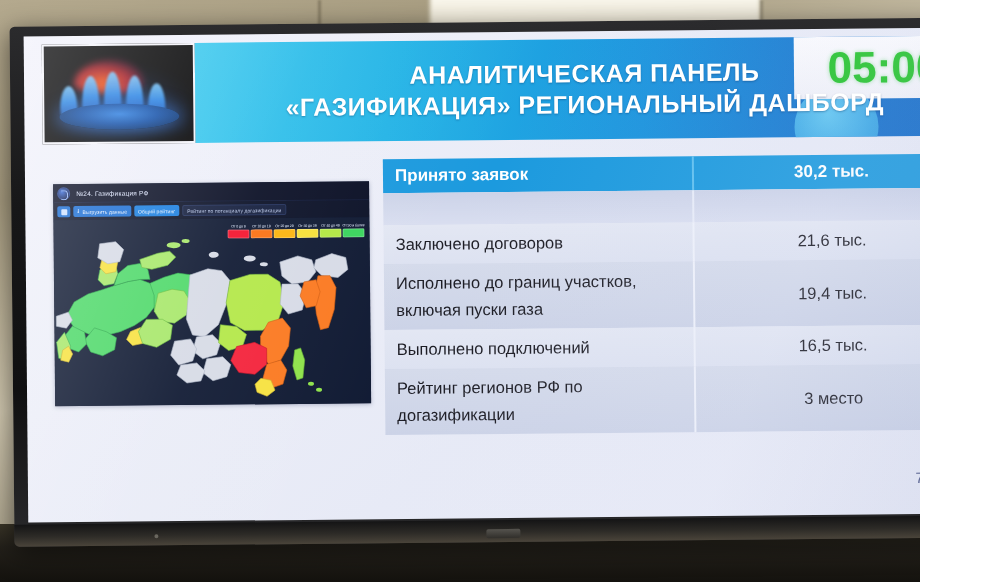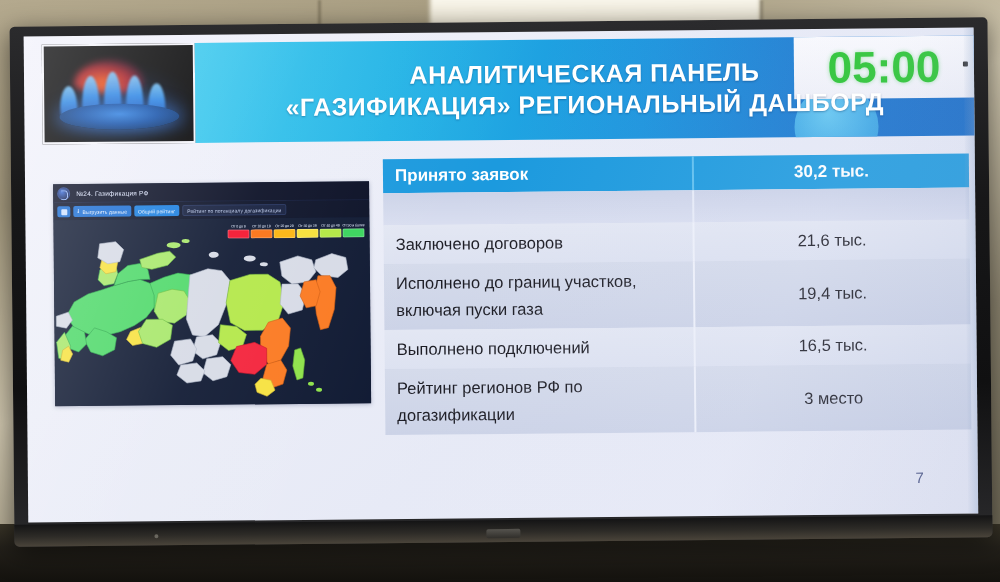--- a/index.html
+++ b/index.html
@@ -3,21 +3,21 @@
 <meta charset="utf-8">
 <style>
   * { box-sizing: border-box; margin: 0; padding: 0; }
   html, body {
     width: 1000px; height: 582px; overflow: hidden;
     font-family: "Liberation Sans", sans-serif;
   }
 
   
   .room {
-    position: relative; width: 1000px; height: 582px;
+    position: relative; width: 920px; height: 582px;
     background: linear-gradient(160deg,#b4a98e 0%,#a79c80 22%,#cfc6ae 45%,#8d8570 70%,#6d6755 100%);
     overflow: hidden;
   }
   .wall-lamp {
     position: absolute; left: 430px; top: -10px; width: 330px; height: 62px;
     background: linear-gradient(180deg,#fdfbf3 0%,#efe9d6 60%,#cfc6ae 100%);
     filter: blur(2px);
   }
   .wall-seam {
     position: absolute; top: 0; width: 3px; height: 70px;

